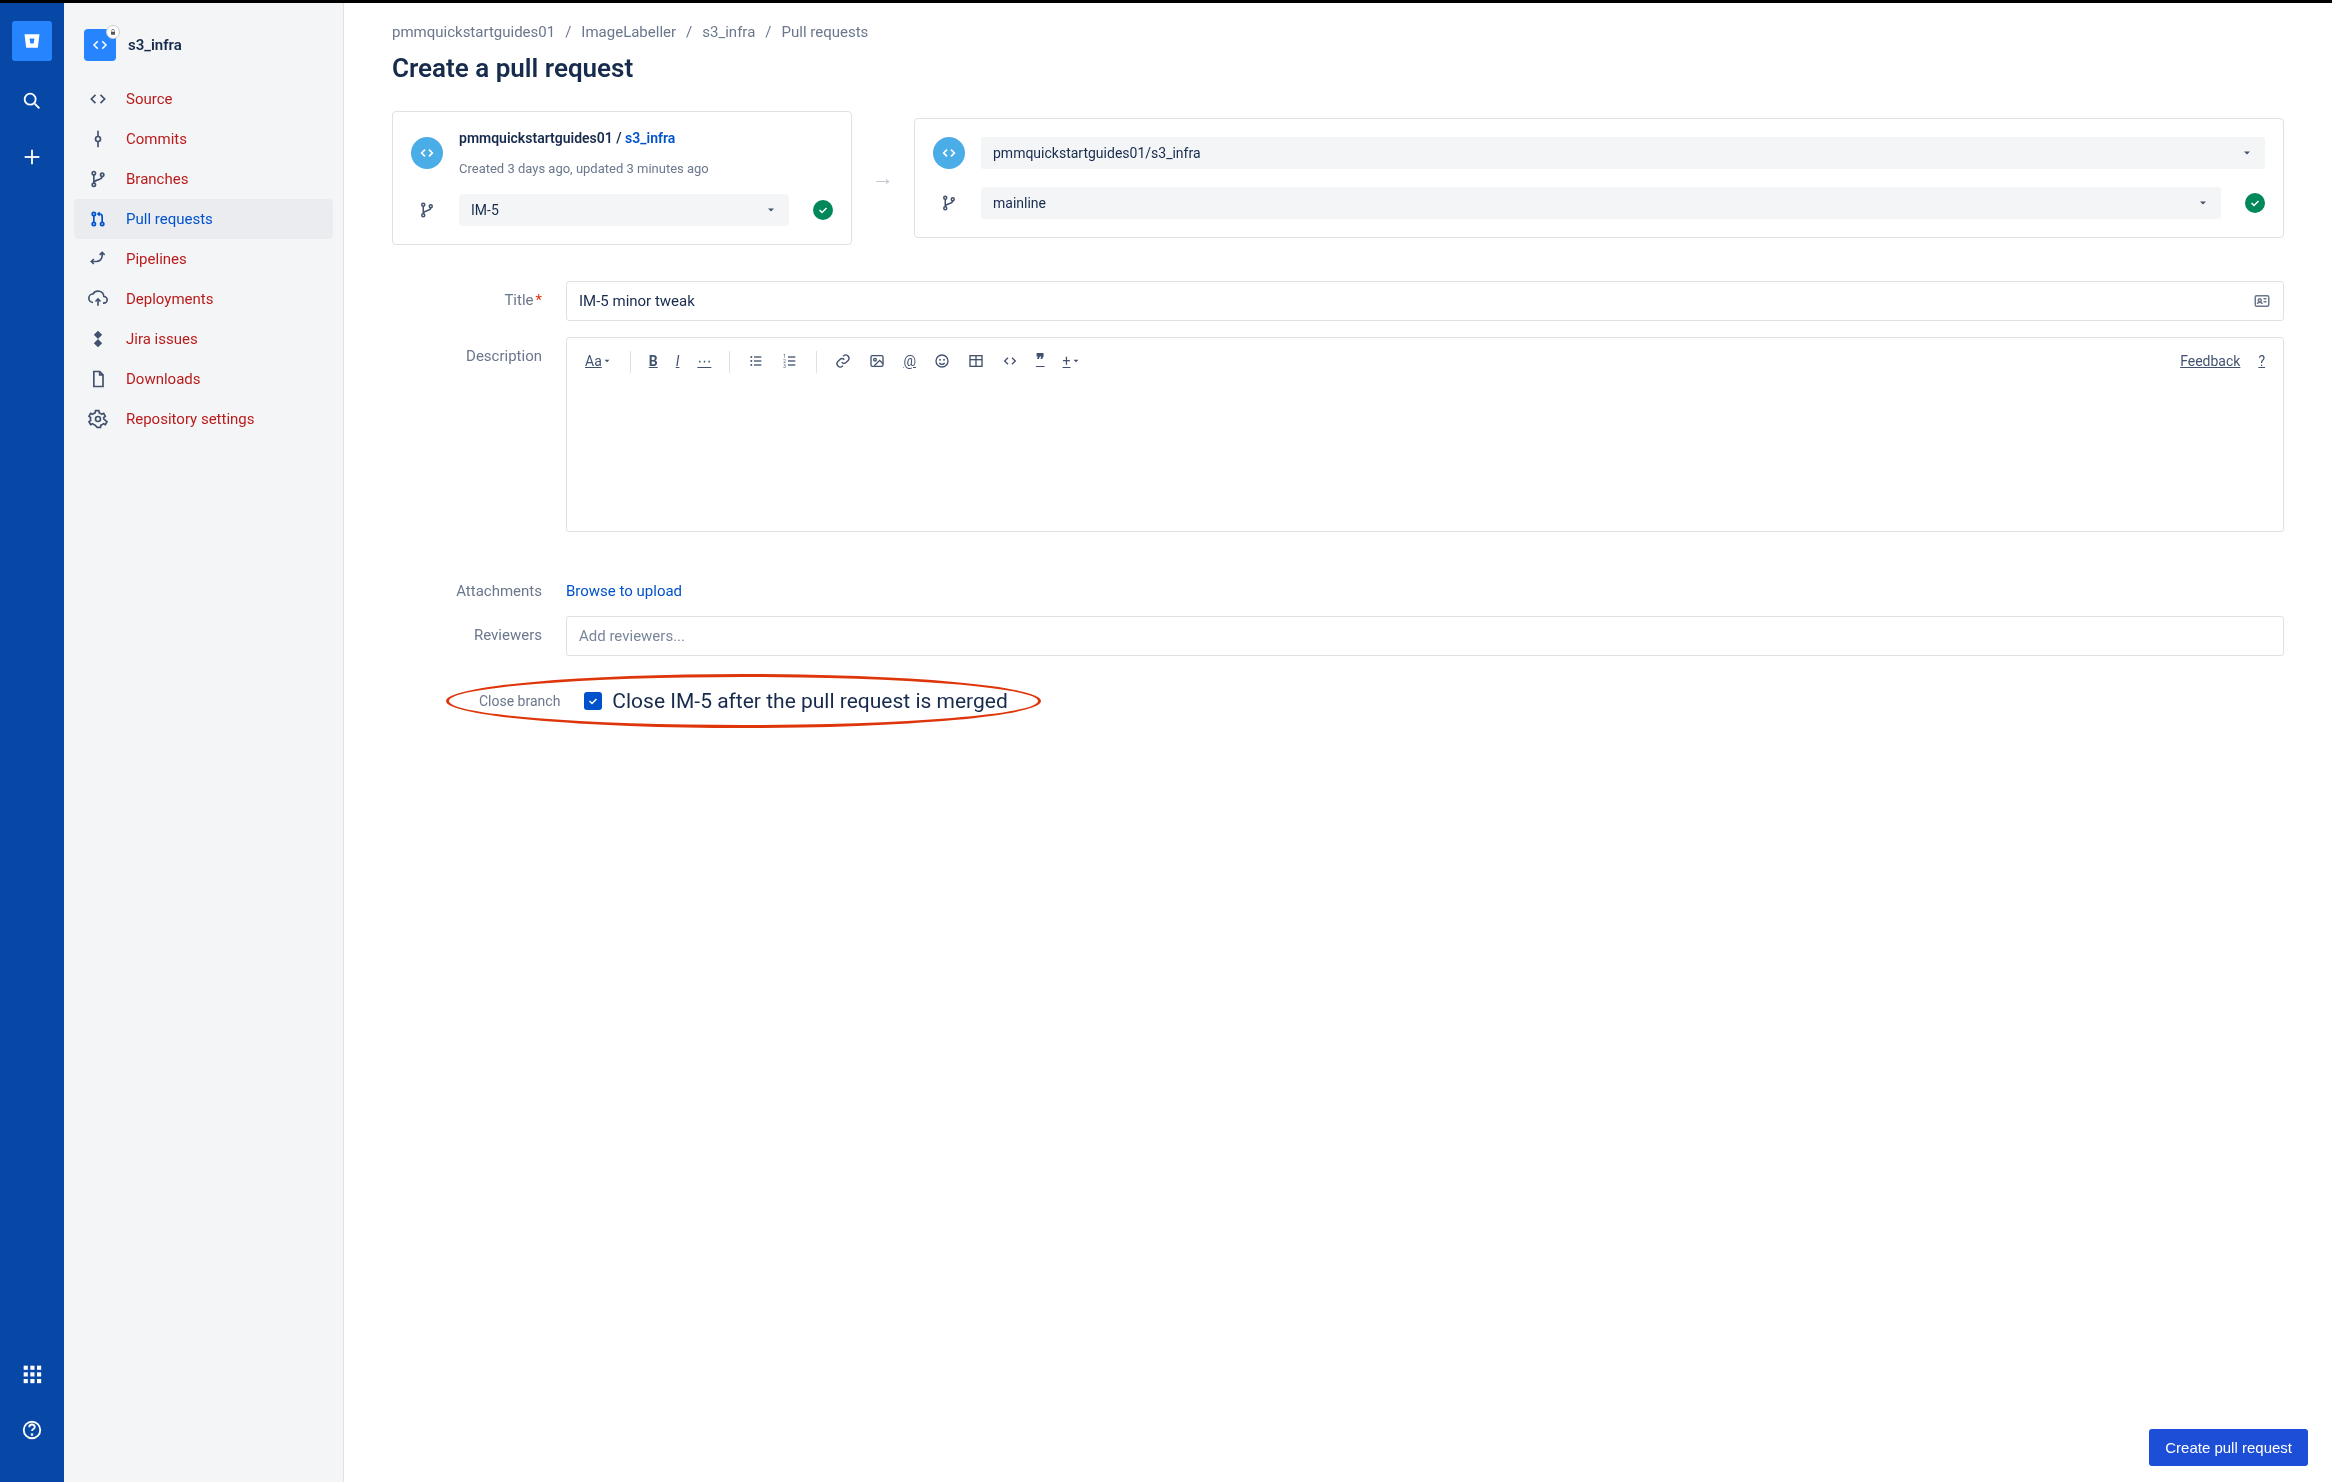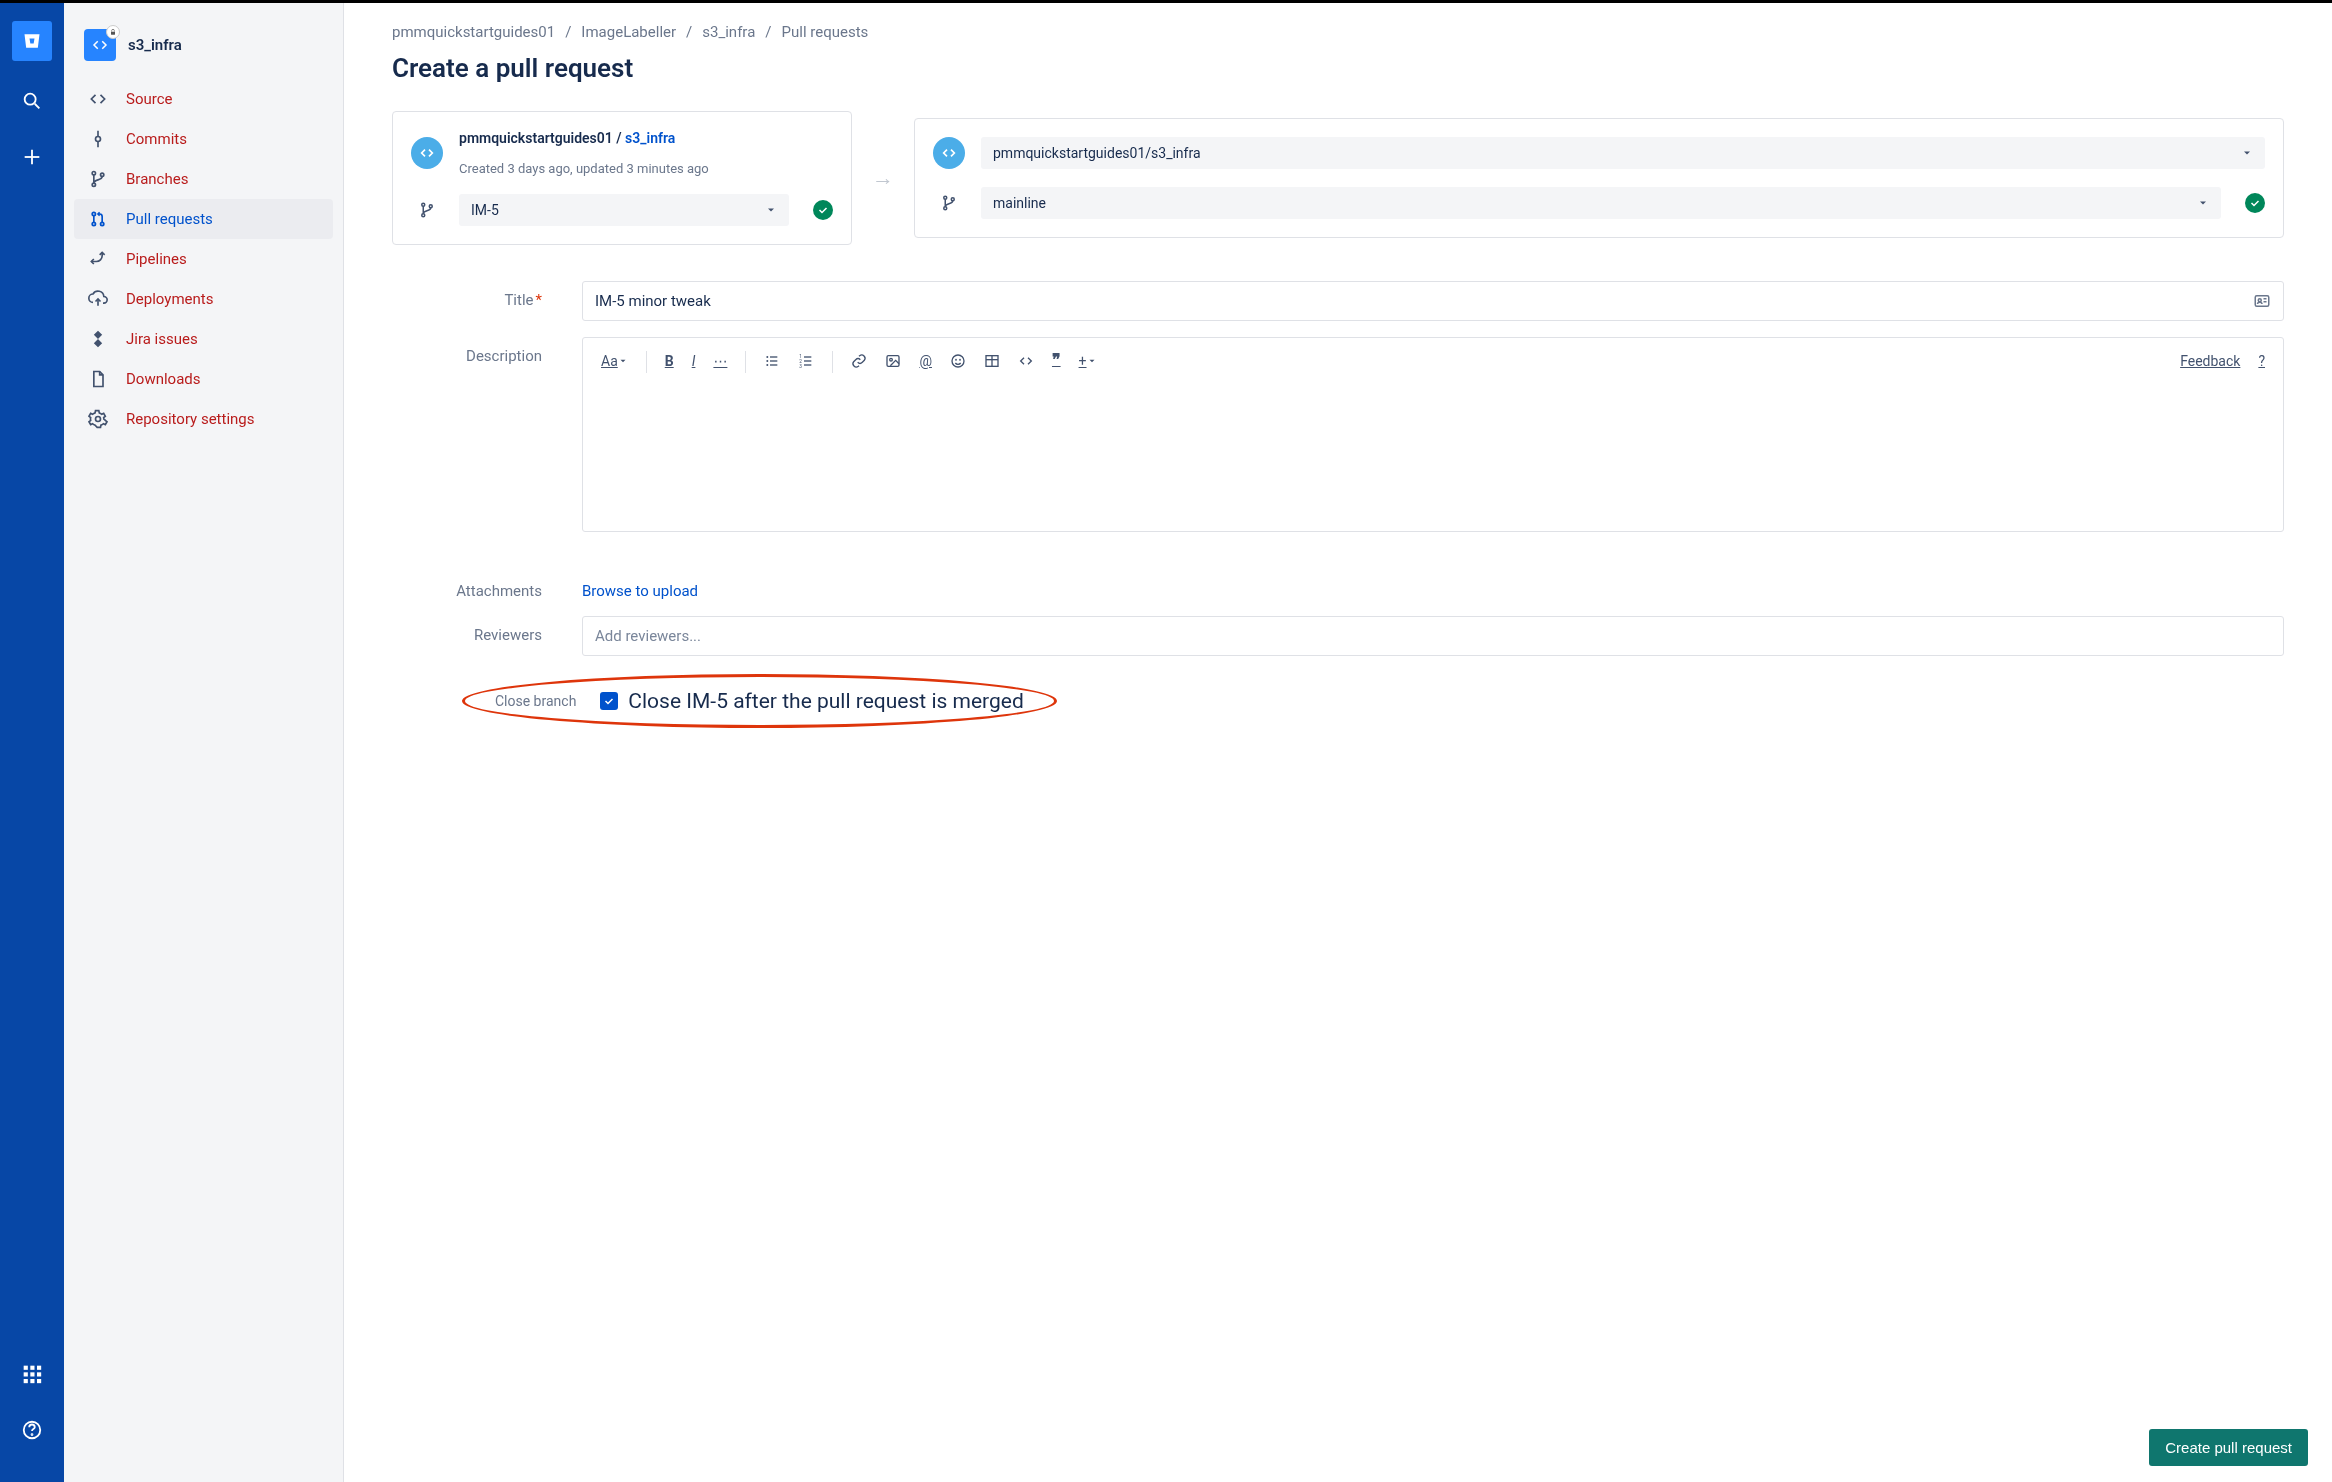--- a/index.html
+++ b/index.html
@@ -29,37 +29,37 @@
 .dst-card { flex: 1; }
 .card-line { display: flex; align-items: center; gap: 16px; }
 .circle-icon { width: 32px; height: 32px; border-radius: 50%; background: #4BADE8; display: flex; align-items: center; justify-content: center; color: #fff; flex-shrink: 0; }
 .card-repo { font-weight: 600; color: #172B4D; }
 .card-repo a { color: #0052CC; text-decoration: none; }
 .card-sub { font-size: 13px; color: #6B778C; margin-top: 15px; }
 .branch-icon { width: 32px; display: flex; justify-content: center; color: #42526E; flex-shrink: 0; }
 .branch-select { flex: 1; background: #F4F5F7; border: none; border-radius: 3px; padding: 8px 12px; font-size: 14px; color: #172B4D; display: flex; justify-content: space-between; align-items: center; cursor: pointer; }
 .ok-badge { width: 20px; height: 20px; border-radius: 50%; background: #00875A; display: flex; align-items: center; justify-content: center; color: #fff; flex-shrink: 0; margin-left: 8px;}
 .arrow { color: #C1C7D0; font-size: 22px; }
-.form-row { display: flex; gap: 40px; margin-bottom: 16px; align-items: flex-start; }
+.form-row { display: flex; gap: 24px; margin-bottom: 16px; align-items: flex-start; }
 .form-label { width: 150px; text-align: right; color: #6B778C; padding-top: 10px; font-size: 15px; }
 .form-label.req::after { content: "*"; color: #DE350B; margin-left: 2px; }
 .form-field { flex: 1; }
 .text-input { width: 100%; border: 1px solid #DFE1E6; border-radius: 3px; padding: 10px 12px; font-size: 15px; display: flex; justify-content: space-between; align-items: center; }
 .editor { border: 1px solid #DFE1E6; border-radius: 3px; }
 .toolbar { display: flex; align-items: flex-end; padding: 8px 12px; gap: 6px; color: #42526E; text-decoration: underline; }
 .tb-btn { padding: 4px 6px; cursor: pointer; border-radius: 3px; display: flex; align-items: center; }
 .tb-sep { width: 1px; height: 22px; background: #DFE1E6; margin: 0 6px; }
 .tb-spacer { flex: 1; }
 .editor-body { min-height: 150px; }
 .link-text { color: #0052CC; cursor: pointer; font-size: 15px; }
 .reviewer-input { width: 100%; border: 1px solid #DFE1E6; border-radius: 3px; padding: 10px 12px; color: #7A869A; font-size: 15px; }
 .checkbox-row { display: flex; align-items: center; gap: 10px; font-size: 21px; }
 .cb { width: 18px; height: 18px; background: #0052CC; border-radius: 3px; display: flex; align-items: center; justify-content: center; color: #fff; }
 .highlight-oval { border: 3px solid #DE350B; border-radius: 50%; display: inline-flex; padding: 12px 30px; align-items: center; gap: 24px; }
-.submit-btn { position: fixed; bottom: 16px; right: 24px; background: #0f766e; color: #fff; border: none; padding: 10px 16px; border-radius: 3px; font-size: 15px; cursor: pointer; }
+.submit-btn { position: fixed; bottom: 16px; right: 24px; background: #1d4ed8; color: #fff; border: none; padding: 10px 16px; border-radius: 3px; font-size: 15px; cursor: pointer; }
 </style>
 </head>
 <body>
 
 <div class="app">
 
   <div class="rail">
     <div class="rail-icon logo">
       <svg width="20" height="20" viewBox="0 0 24 24" fill="#fff">
           <path d="M3 4h18l-2 16H5L3 4zm6 5l1 6h4l1-6H9z"></path>

